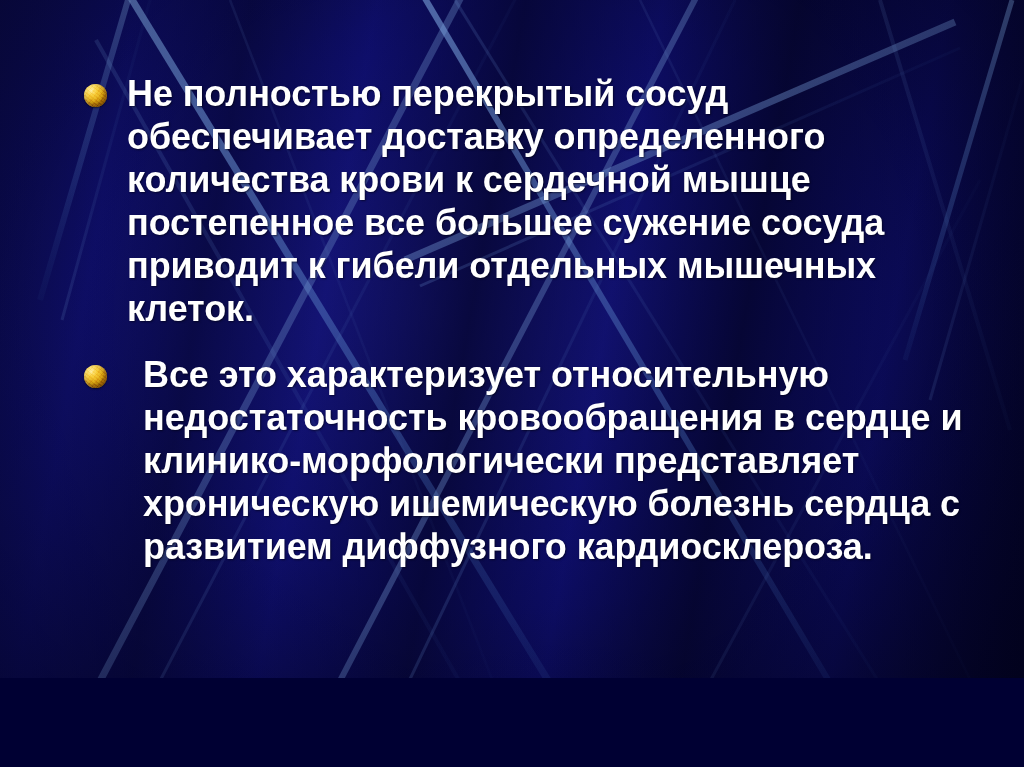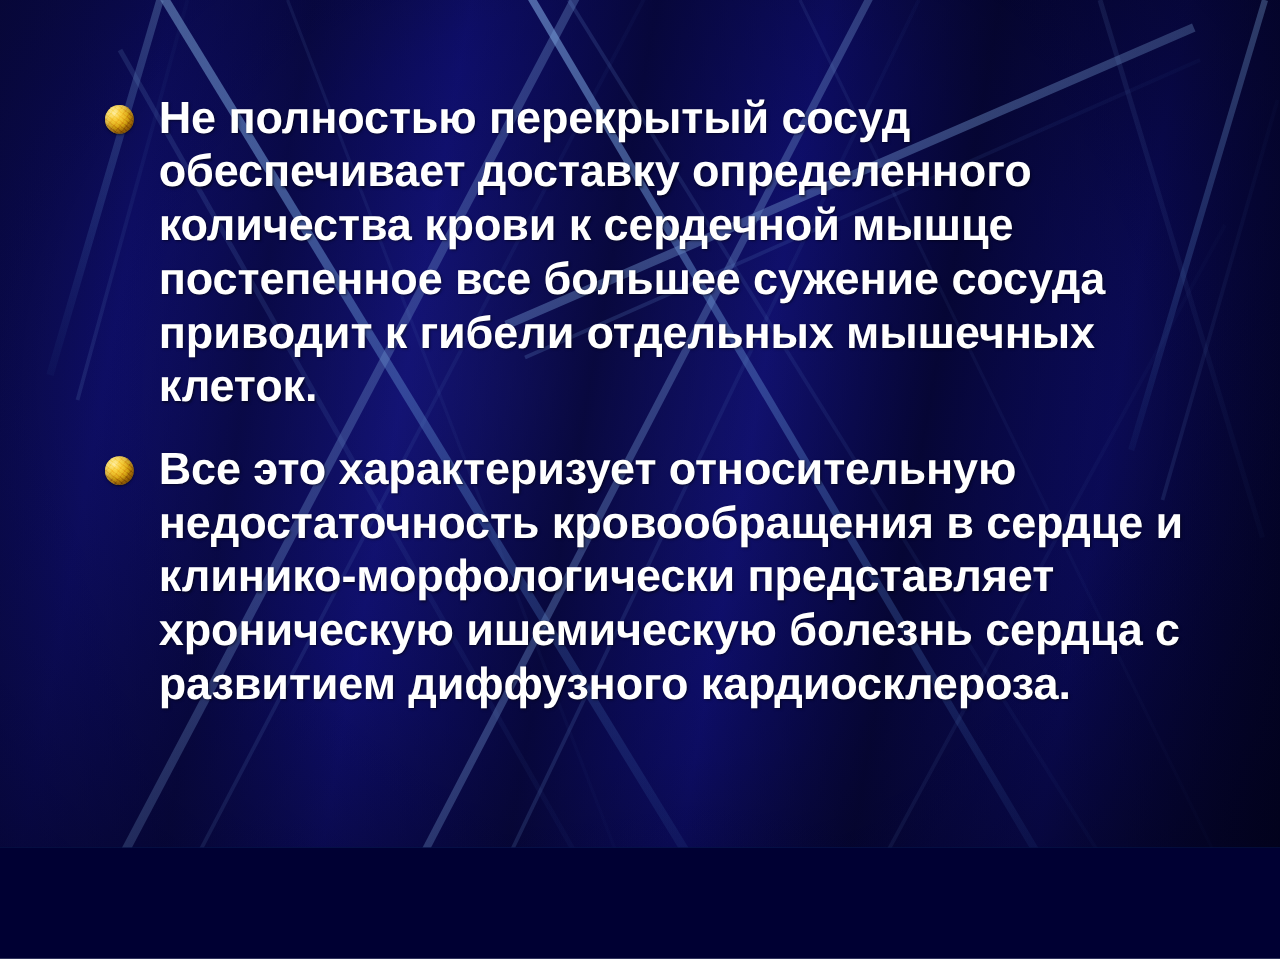--- a/index.html
+++ b/index.html
@@ -6,21 +6,21 @@
     margin: 0;
     padding: 0;
     background: #000033;
   }
   #slide {
     position: relative;
     width: 1024px;
     height: 678px;
     overflow: hidden;
     font-family: "Liberation Sans", sans-serif;
-    background: #0c4a6e;
+    background: #8b5cf6;
   }
 
   
   .bg-base {
     position: absolute;
     inset: 0;
     background:
       radial-gradient(ellipse 780px 620px at 42% 46%, #141474 0%, #0b0b63 42%, #05053f 78%, #020228 100%),
       linear-gradient(95deg, #050540 0%, #0d0d68 24%, #131384 50%, #0a0a5e 74%, #030330 100%);
   }
@@ -95,21 +95,21 @@
     left: 0;
     top: 0;
     width: 1024px;
   }
   .bullet-row {
     position: absolute;
     display: flex;
     align-items: flex-start;
   }
   #b1 { left: 84px; top: 72px; width: 880px; }
-  #b2 { left: 84px; top: 353px; width: 880px; }
+  #b2 { left: 84px; top: 353px; width: 880px; gap: 16px; }
 
   .bullet-marker {
     flex: 0 0 auto;
     width: 23px;
     height: 23px;
     margin-top: 12px;
     margin-right: 20px;
     border-radius: 50%;
     background:
       radial-gradient(circle at 33% 28%, #ffe9a0 0%, #f5c53c 22%, #d79b12 52%, #9d6a05 80%, #6d4702 100%);

